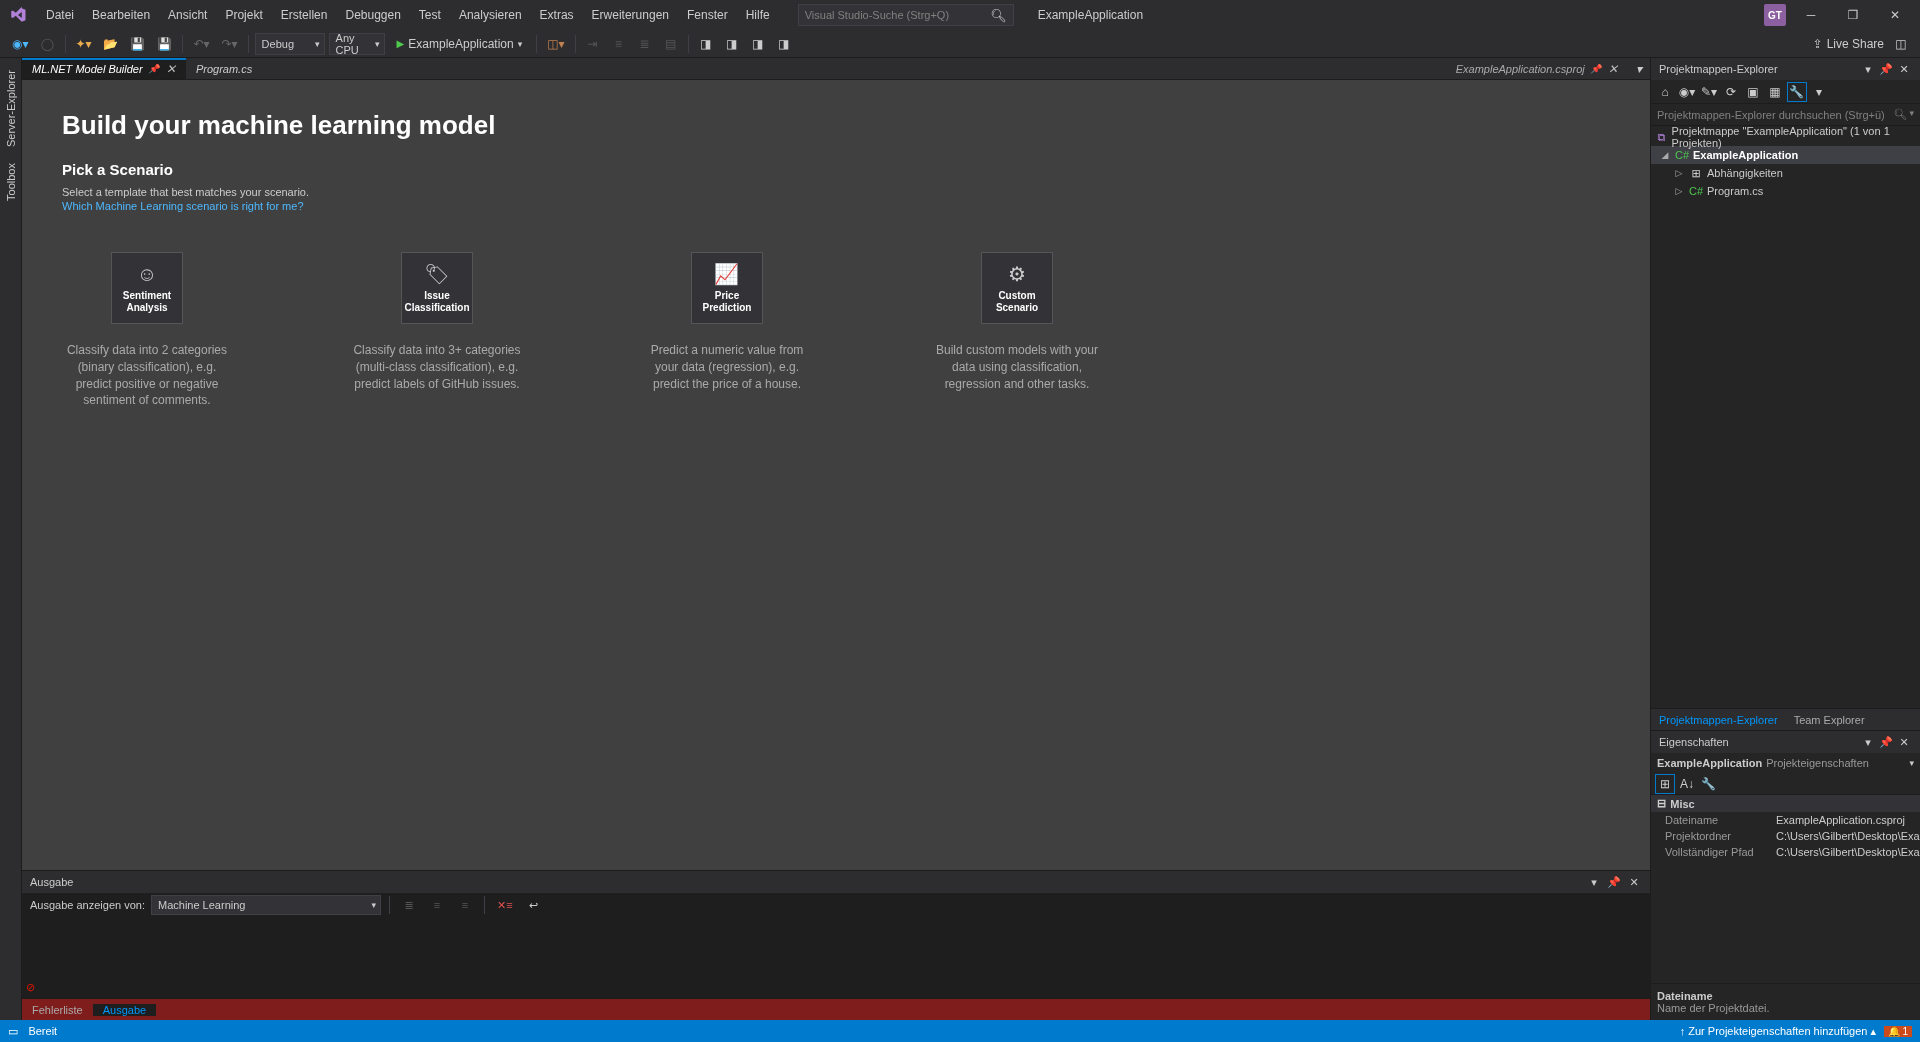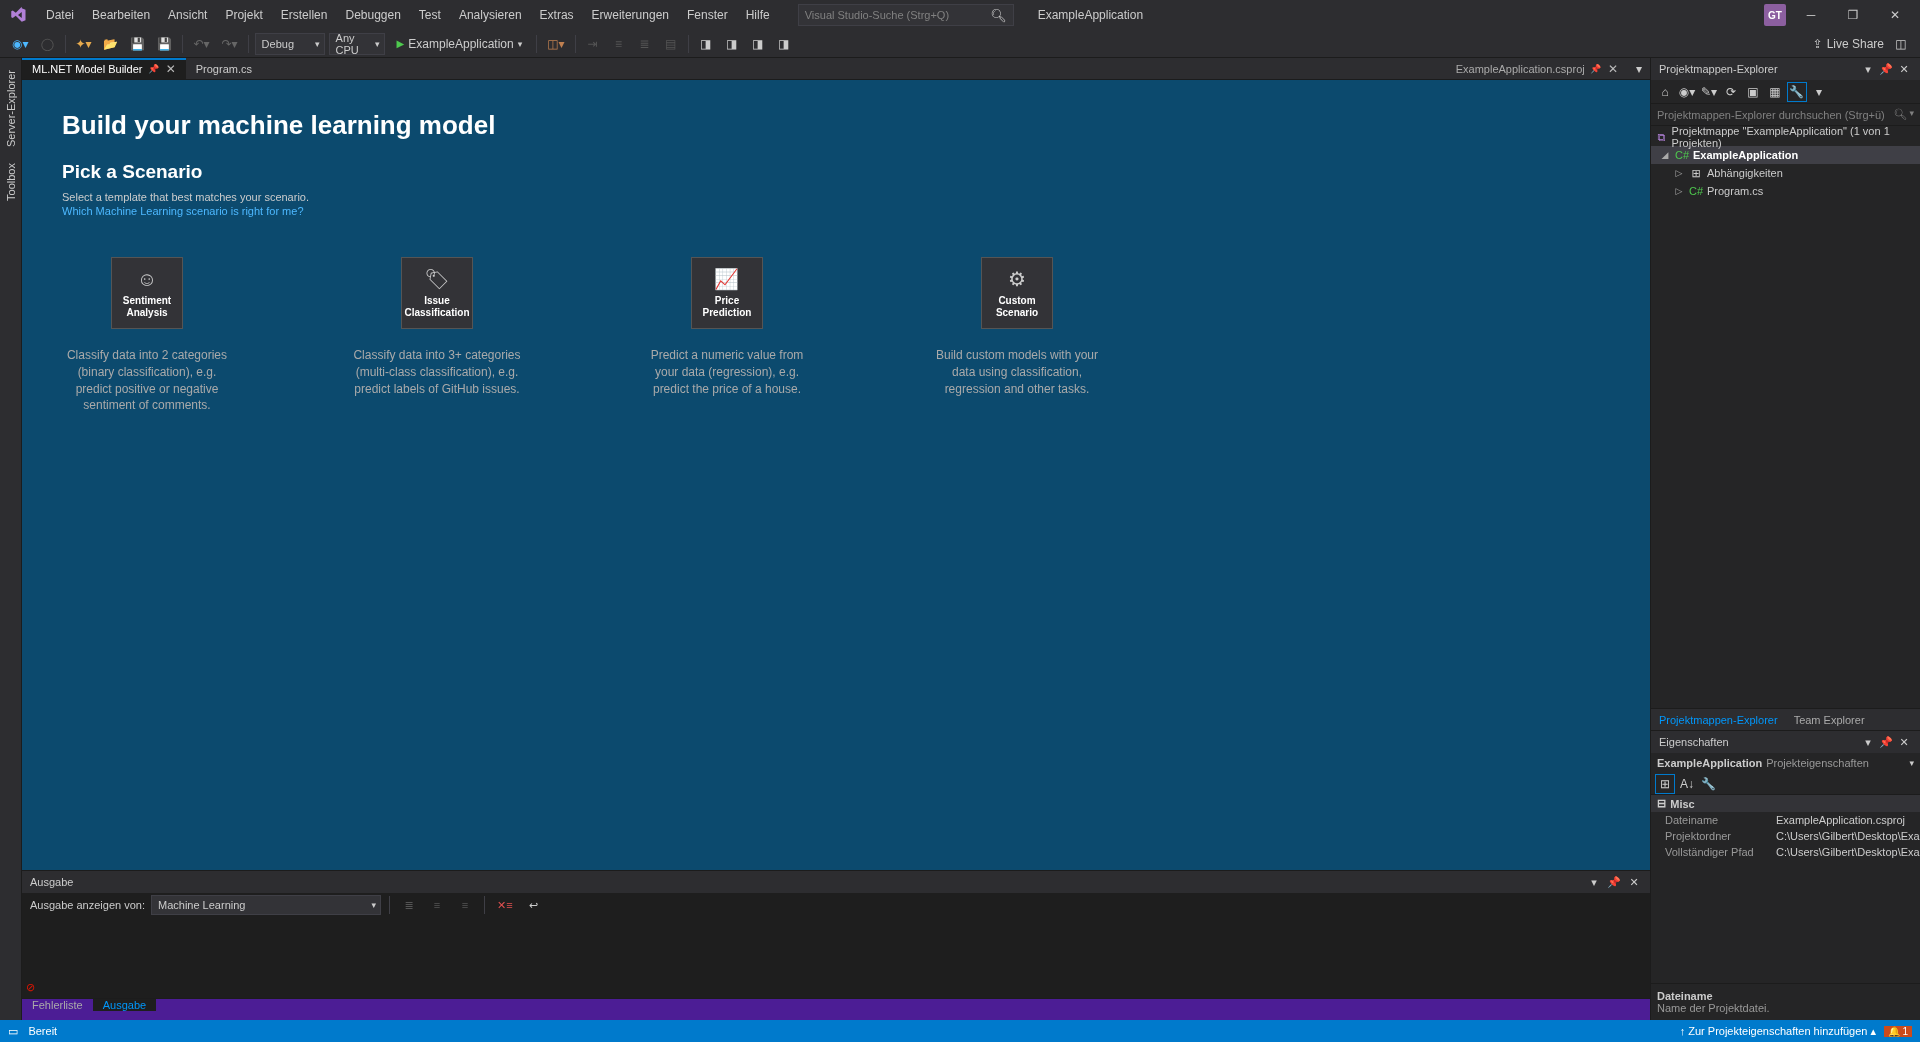--- a/index.html
+++ b/index.html
@@ -28,55 +28,55 @@
 .play-icon { color: #4ec94e; font-size: 10px; }
 .tb-right { margin-left: auto; display: flex; align-items: center; gap: 6px; }
 .live-share { display: flex; align-items: center; gap: 4px; color: #ccc; }
 
 
 .main-layout { display: flex; height: calc(100% - 30px - 28px - 22px); }
 .left-strip { width: 22px; background: #2d2d30; border-right: 1px solid #1c1c1c; display: flex; flex-direction: column; align-items: center; padding-top: 4px; }
 .vert-tab { writing-mode: vertical-rl; transform: rotate(180deg); padding: 8px 2px; font-size: 11px; color: #ccc; cursor: pointer; }
 
 .center-area { flex: 1; display: flex; flex-direction: column; background: #1e1e1e; }
-.doc-tabs { height: 22px; background: #2d2d30; display: flex; align-items: stretch; border-bottom: 1px solid #1c1c1c; }
+.doc-tabs { height: 22px; background: #2d2d30; display: flex; align-items: stretch; border-bottom: 1px solid #1c1c1c; font-style: italic; }
 .doc-tab { padding: 0 10px; display: flex; align-items: center; gap: 6px; font-size: 11px; cursor: pointer; position: relative; }
 .doc-tab.active { background: #1e1e1e; color: #fff; }
 .doc-tab.active::before { content: ''; position: absolute; top: 0; left: 0; right: 0; height: 2px; background: #007acc; }
 .tab-pin { font-size: 9px; color: #bbb; }
 .tab-close { font-size: 12px; color: #bbb; }
 .doc-tabs-right { margin-left: auto; display: flex; align-items: center; }
 .doc-tab-unsel { padding: 0 10px; display: flex; align-items: center; gap: 6px; font-size: 11px; color: #aaa; cursor: pointer; }
 
-.ml-builder { flex: 1; padding: 30px 40px; background: #0c4a6e; overflow: auto; }
+.ml-builder { flex: 1; padding: 30px 40px; background: #404040; overflow: auto; }
 .ml-title { font-size: 26px; font-weight: 600; color: #fff; margin-bottom: 20px; }
 .ml-body { display: flex; gap: 30px; }
 .ml-steps { width: 130px; }
 .ml-step { padding: 6px 10px; font-size: 11px; color: #999; cursor: pointer; margin-bottom: 2px; }
 .ml-step.active { background: #007acc; color: #fff; }
 .ml-content { flex: 1; }
-.ml-subtitle { font-size: 19px; font-weight: 600; color: #fff; margin-bottom: 8px; }
+.ml-subtitle { font-size: 15px; font-weight: 600; color: #fff; margin-bottom: 8px; }
 .ml-desc { font-size: 11px; color: #ccc; margin-bottom: 2px; }
 .ml-link { color: #4db8ff; cursor: pointer; font-size: 11px; }
 .scenarios { display: flex; gap: 120px; margin-top: 40px; }
 .scenario { width: 170px; display: flex; flex-direction: column; align-items: center; }
 .scenario-box { width: 72px; height: 72px; border: 1px solid #555; background: #333337; display: flex; flex-direction: column; align-items: center; justify-content: center; cursor: pointer; gap: 4px; }
 .scenario-icon { font-size: 20px; color: #ccc; }
 .scenario-label { font-size: 10px; font-weight: 600; color: #fff; text-align: center; line-height: 1.2; }
 .scenario-desc { font-size: 12px; color: #aaa; text-align: center; margin-top: 18px; line-height: 1.4; }
 
 .output-panel { height: 150px; border-top: 1px solid #1c1c1c; background: #1e1e1e; display: flex; flex-direction: column; }
 .panel-header { height: 22px; background: #2d2d30; display: flex; align-items: center; padding: 0 8px; font-size: 11px; color: #ccc; }
 .panel-header-right { margin-left: auto; display: flex; gap: 4px; }
 .panel-icon { width: 16px; height: 16px; display: flex; align-items: center; justify-content: center; cursor: pointer; color: #ccc; font-size: 11px; }
 .output-toolbar { height: 24px; display: flex; align-items: center; padding: 0 8px; gap: 6px; font-size: 11px; color: #ccc; }
 .output-dd { background: #333337; border: 1px solid #3f3f46; height: 20px; width: 230px; padding: 0 6px; display: flex; align-items: center; font-size: 11px; position: relative; }
 .output-dd::after { content: '▾'; position: absolute; right: 4px; font-size: 9px; }
 .output-body { flex: 1; position: relative; }
-.panel-tabs { height: 22px; background: #4c1d95; display: flex; align-items: flex-start; border-top: 1px solid #1c1c1c; }
+.panel-tabs { height: 22px; background: #7f1d1d; display: flex; align-items: center; border-top: 1px solid #1c1c1c; }
 .panel-tab { padding: 0 10px; display: flex; align-items: center; font-size: 11px; cursor: pointer; color: #aaa; }
 .panel-tab.active { background: #1e1e1e; color: #0097fb; }
 .err-icon { position: absolute; left: 4px; bottom: 4px; color: #e51400; font-size: 11px; }
 
 
 .right-panel { width: 270px; background: #252526; border-left: 1px solid #1c1c1c; display: flex; flex-direction: column; }
 .panel-title { height: 22px; background: #2d2d30; display: flex; align-items: center; padding: 0 8px; font-size: 11px; color: #ccc; }
 .panel-title-right { margin-left: auto; display: flex; gap: 2px; }
 .se-toolbar { height: 24px; display: flex; align-items: center; padding: 0 4px; gap: 2px; border-bottom: 1px solid #1c1c1c; }
 .se-btn { width: 20px; height: 20px; display: flex; align-items: center; justify-content: center; cursor: pointer; font-size: 12px; color: #ccc; }

